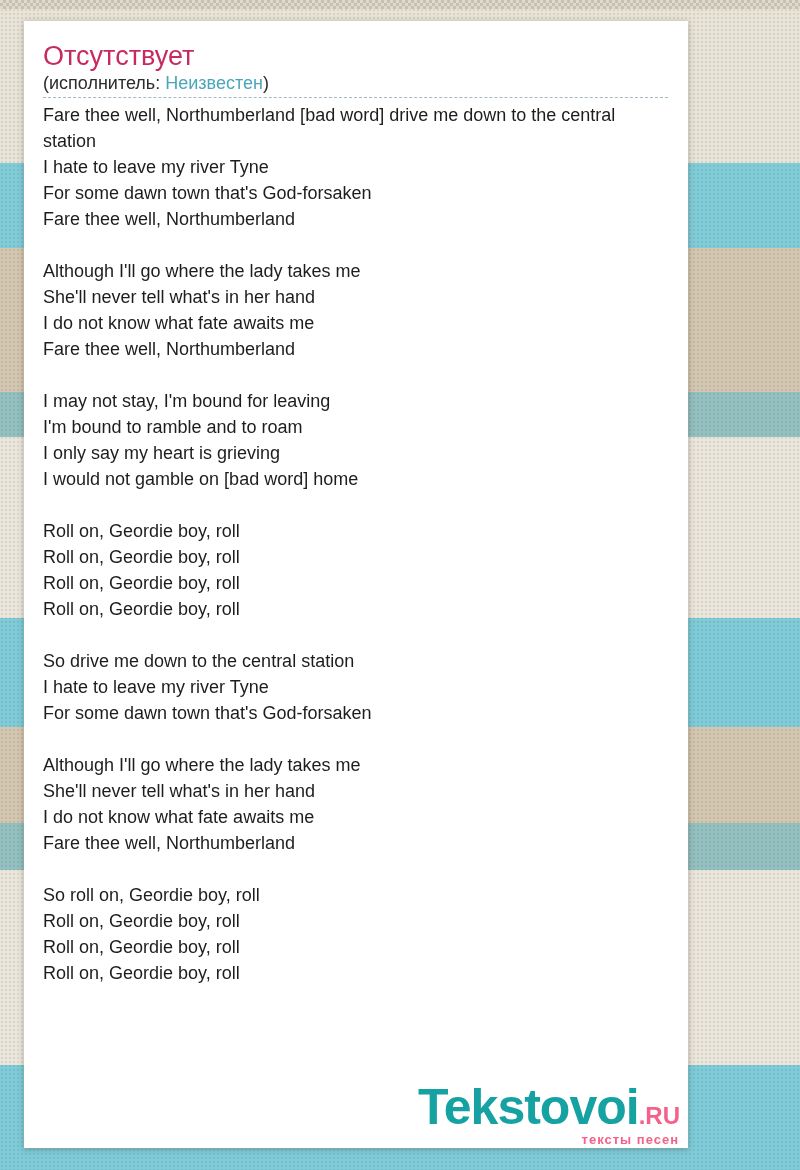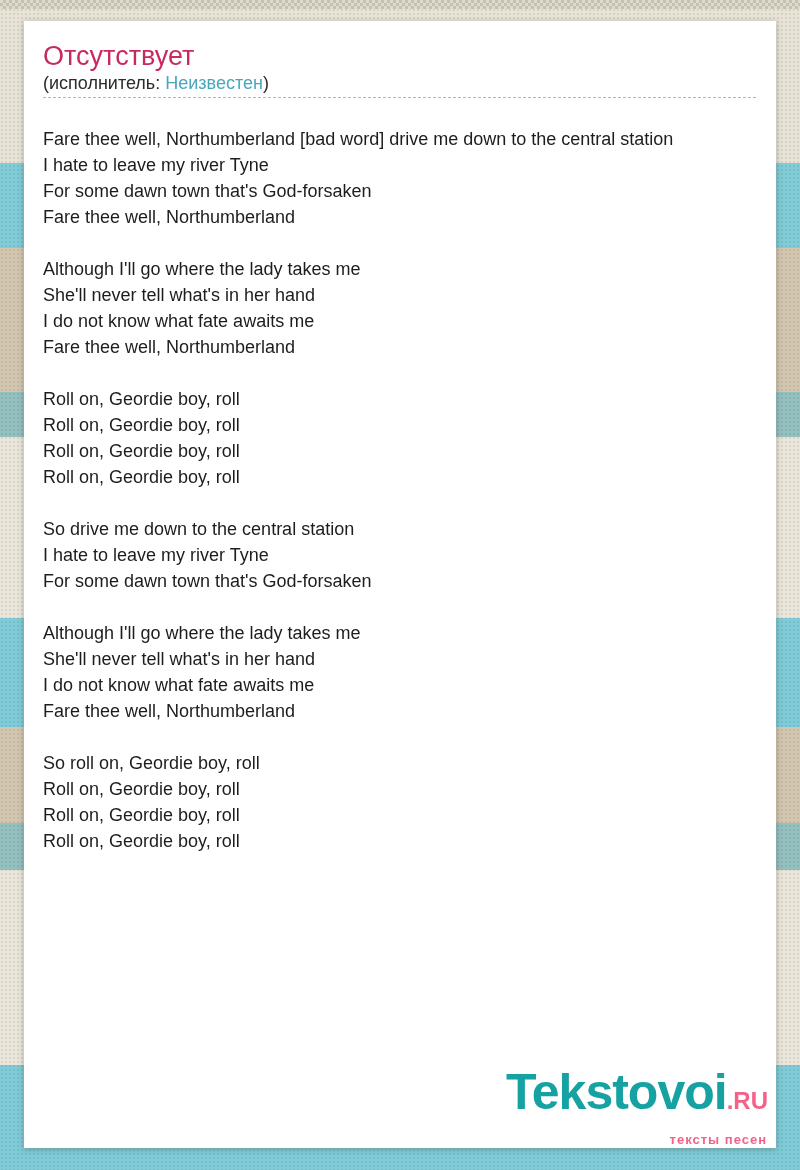--- a/index.html
+++ b/index.html
@@ -33,21 +33,21 @@
     z-index: 1;
   }
   .top-band {
     position: absolute; top: 0; left: 0; right: 0; height: 9px;
     background: repeating-conic-gradient(#c6c0b0 0% 25%, #dfdacd 0% 50%) 0 0 / 6px 6px;
     z-index: 2;
   }
   .card {
     position: absolute;
     left: 24px; top: 21px;
-    width: 752px; height: 1127px;
+    width: 664px; height: 1127px;
     background: #ffffff;
     box-shadow: 0 1px 6px rgba(60,55,40,0.35);
     z-index: 3;
   }
   .card-inner { padding: 20px 20px 0 19px; }
   .page-title {
     margin: 0;
     font-size: 27px;
     line-height: 30px;
     font-weight: normal;
@@ -63,21 +63,21 @@
     color: #4aa6bb;
     text-decoration: none;
     cursor: pointer;
     text-align: right;
   }
   .divider {
     border-bottom: 1px dashed #a4b8c6;
     margin-top: 3px;
   }
   .lyrics {
-    margin-top: 28px;
+    margin-top: 4px;
     font-size: 18px;
     line-height: 26px;
     color: #1d1d1d;
   }
   .stanza { margin: 0 0 26px 0; }
   .lyric-line { display: block; }
   .logo {
     position: absolute;
     right: 8px; bottom: 2px;
     text-align: right;
@@ -96,21 +96,21 @@
     font-size: 24px;
     font-weight: bold;
     color: #f4618a;
     letter-spacing: 0;
   }
   .logo-tagline {
     font-size: 13px;
     font-weight: bold;
     color: #f4618a;
     letter-spacing: 1px;
-    margin-top: 16px;
+    margin-top: 1px;
     padding-right: 1px;
   }
 </style>
 </head>
 <body>
 
 <div class="top-band"></div>
 
 <div class="card">
   <div class="card-inner">
@@ -126,20 +126,26 @@
           <span class="lyric-line">Fare thee well, Northumberland [bad word] drive me down to the central station</span>
           <span class="lyric-line">I hate to leave my river Tyne</span>
           <span class="lyric-line">For some dawn town that's God-forsaken</span>
           <span class="lyric-line">Fare thee well, Northumberland</span>
         </p>
         <p class="stanza">
           <span class="lyric-line">Although I'll go where the lady takes me</span>
           <span class="lyric-line">She'll never tell what's in her hand</span>
           <span class="lyric-line">I do not know what fate awaits me</span>
           <span class="lyric-line">Fare thee well, Northumberland</span>
+        </p>
+        <p class="stanza">
+          <span class="lyric-line">I may not stay, I'm bound for leaving</span>
+          <span class="lyric-line">I'm bound to ramble and to roam</span>
+          <span class="lyric-line">I only say my heart is grieving</span>
+          <span class="lyric-line">I would not gamble on [bad word] home</span>
         </p>
         <p class="stanza">
           <span class="lyric-line">Roll on, Geordie boy, roll</span>
           <span class="lyric-line">Roll on, Geordie boy, roll</span>
           <span class="lyric-line">Roll on, Geordie boy, roll</span>
           <span class="lyric-line">Roll on, Geordie boy, roll</span>
         </p>
         <p class="stanza">
           <span class="lyric-line">So drive me down to the central station</span>
           <span class="lyric-line">I hate to leave my river Tyne</span>

